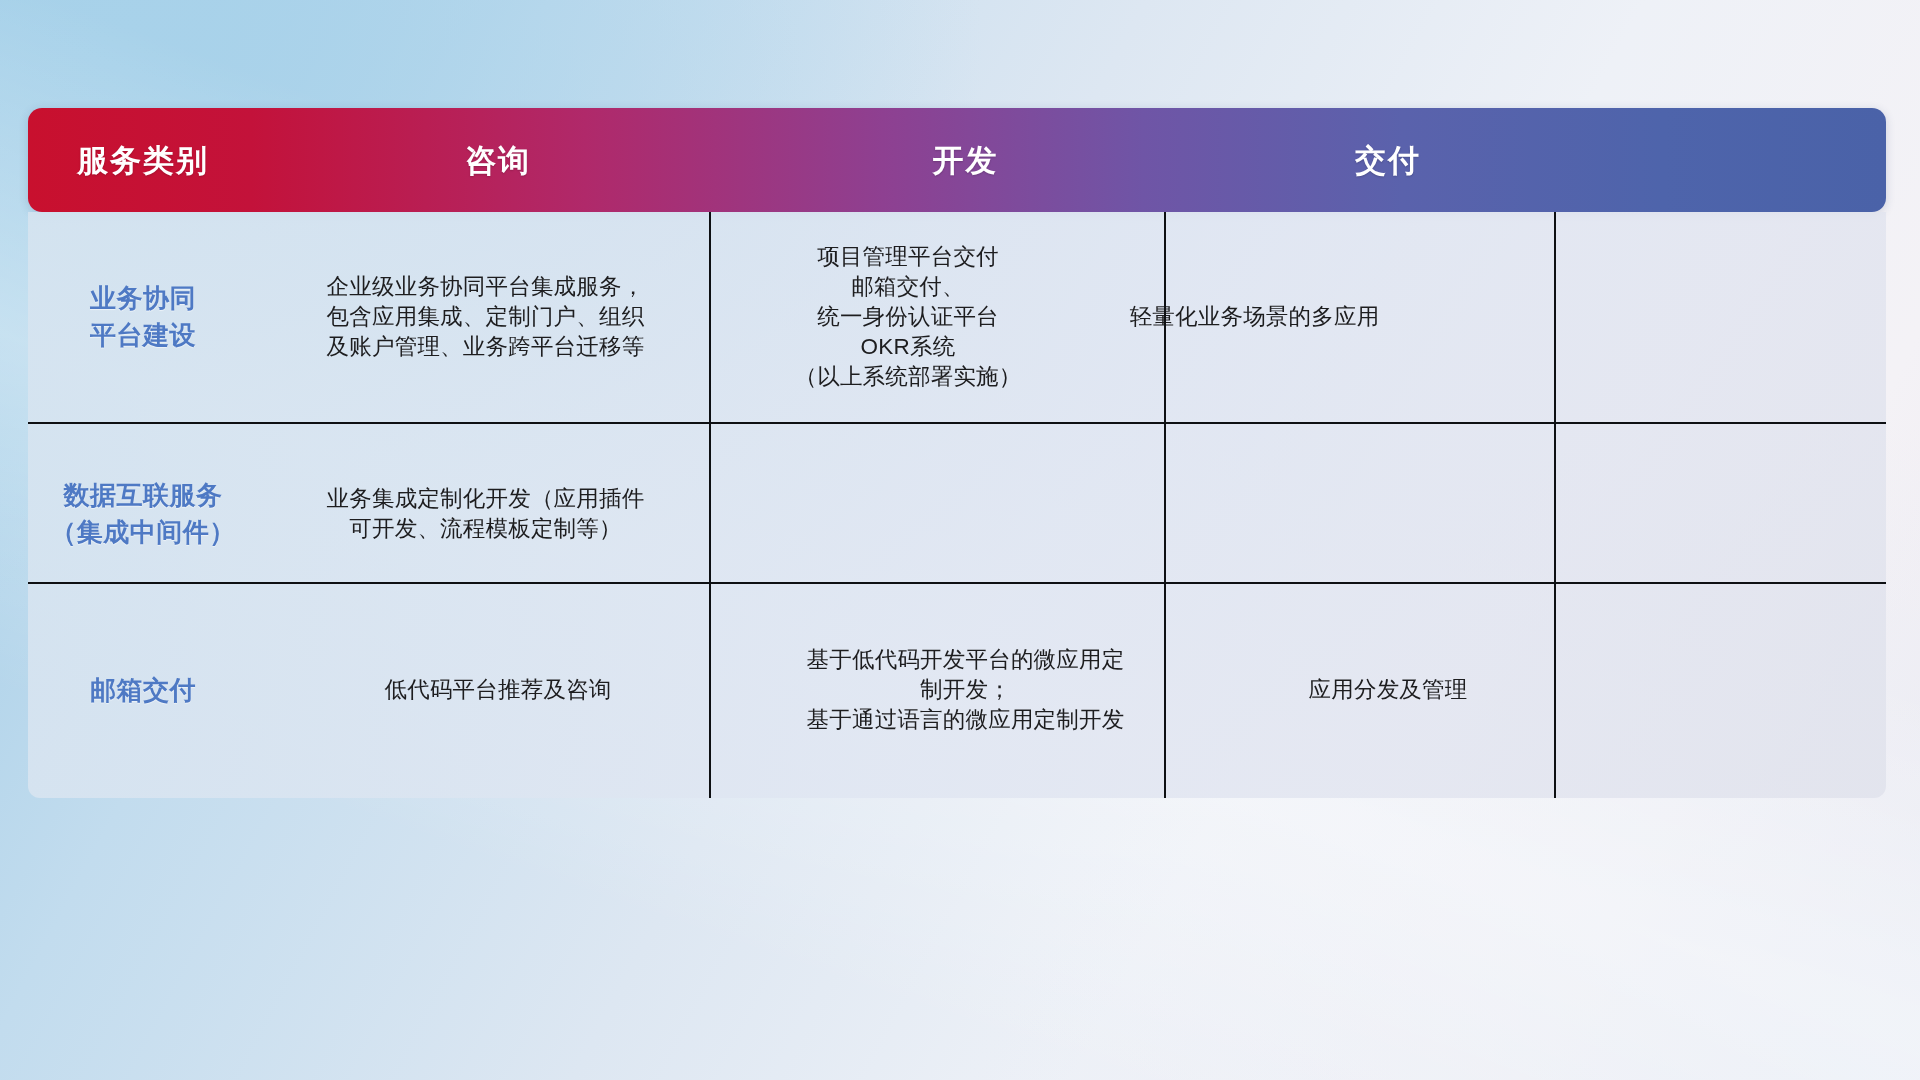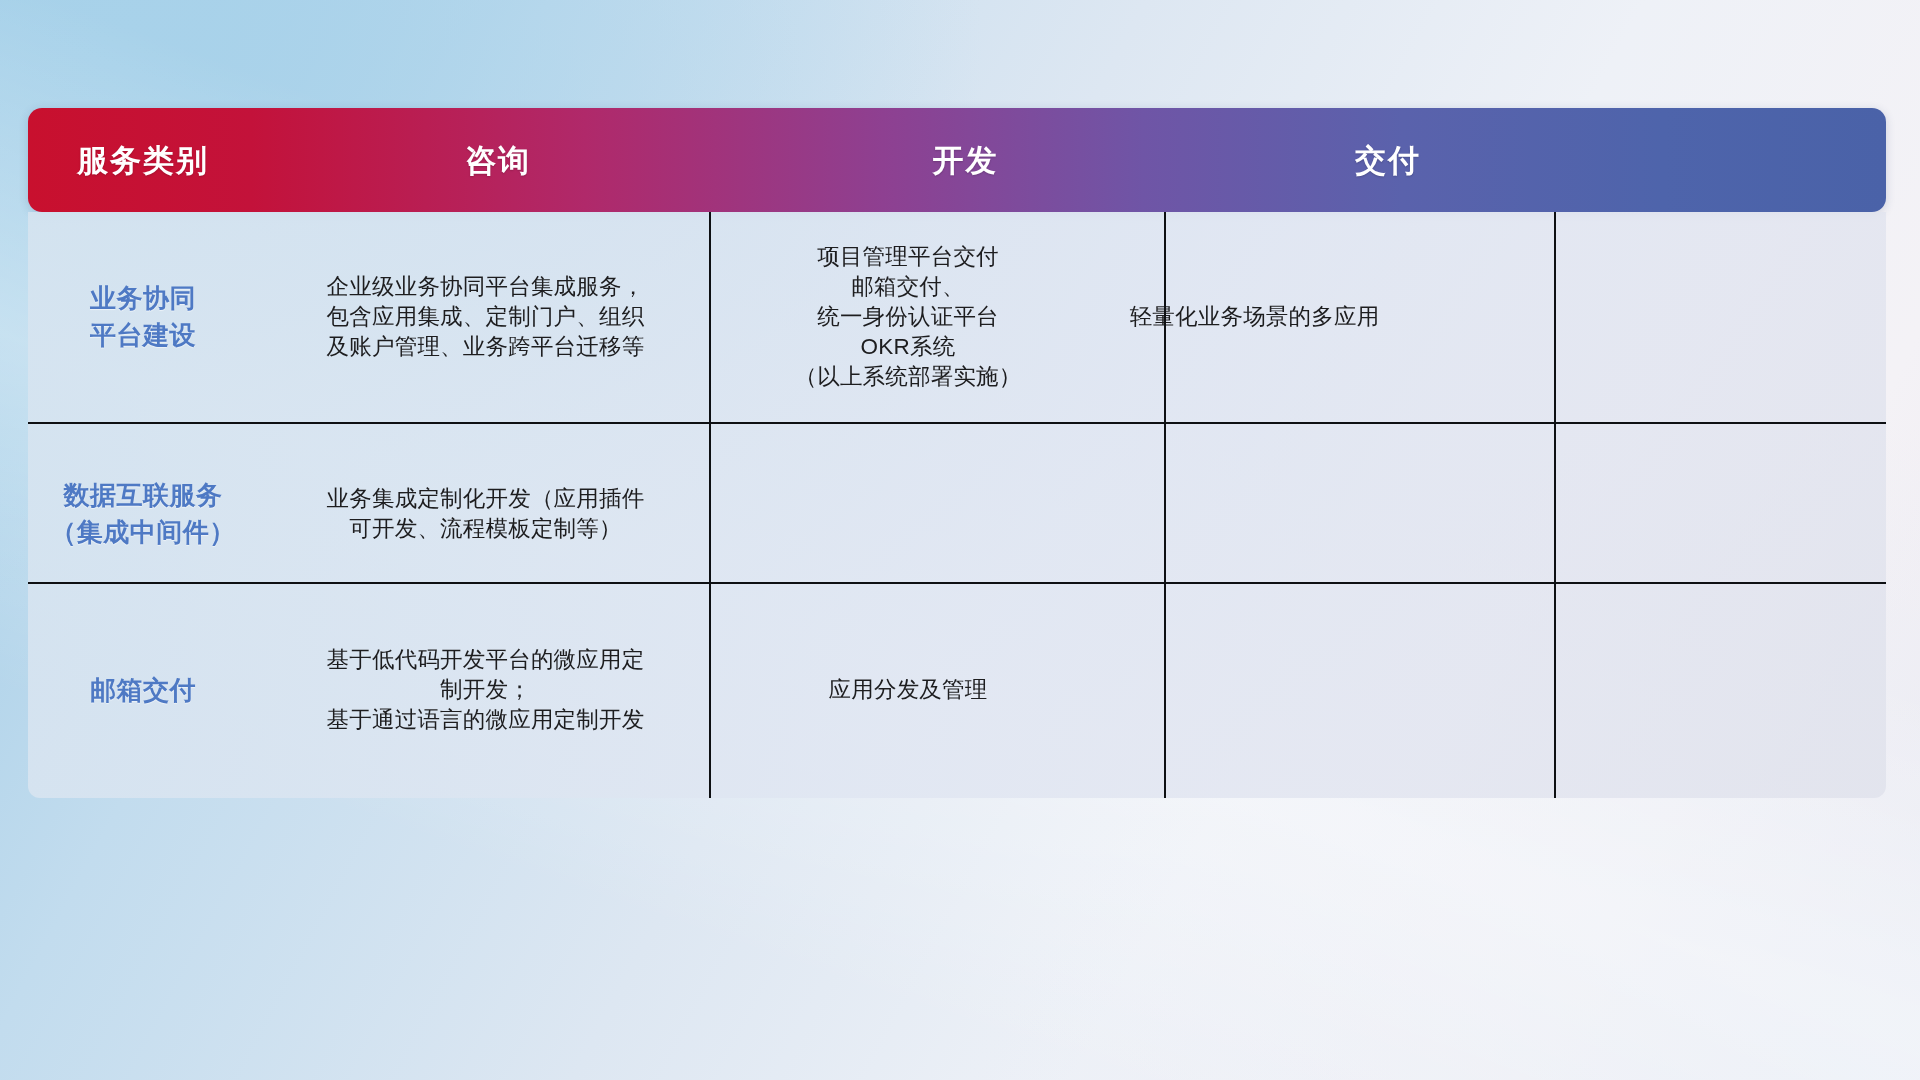--- a/index.html
+++ b/index.html
@@ -192,20 +192,23 @@
       </div>
       <div class="cell" style="width:303px">
         <div class="cell-txt"></div>
       </div>
     </div>
 
     <div class="row" id="row2">
       <div class="cell" style="width:230px">
         <div class="rowlabel">邮箱交付</div>
       </div>
+      <div class="cell" style="width:480px">
+        <div class="cell-txt">低代码平台推荐及咨询</div>
+      </div>
       <div class="cell" style="width:455px">
         <div class="cell-txt">基于低代码开发平台的微应用定
 制开发；
 基于通过语言的微应用定制开发</div>
       </div>
       <div class="cell" style="width:390px">
         <div class="cell-txt">应用分发及管理</div>
       </div>
       <div class="cell" style="width:303px">
         <div class="cell-txt"></div>

